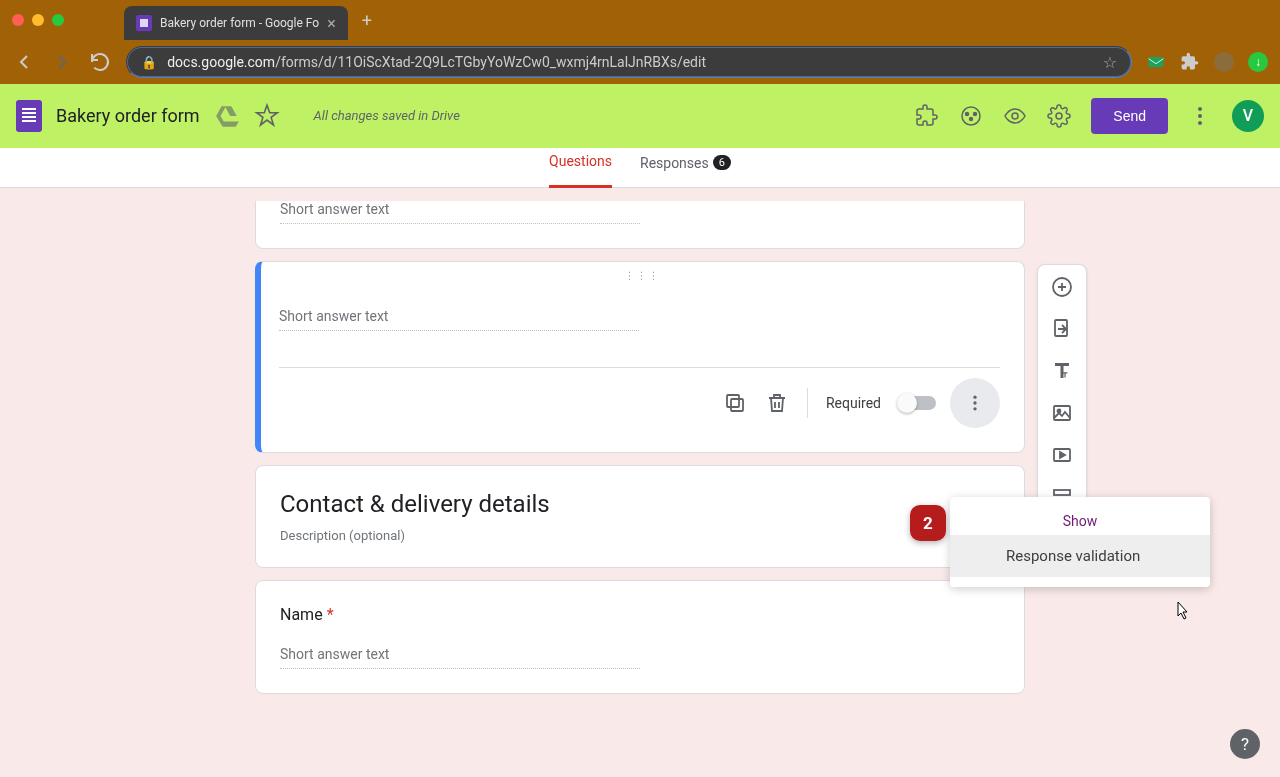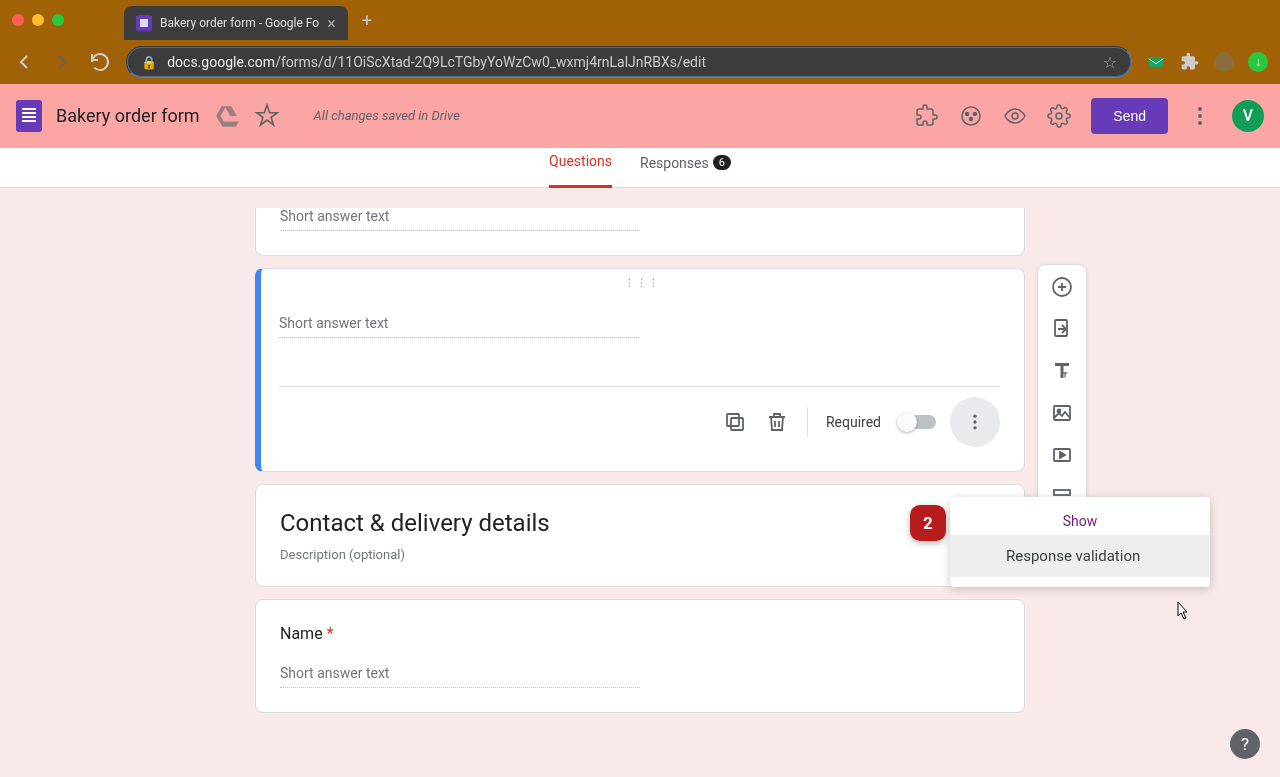--- a/index.html
+++ b/index.html
@@ -23,55 +23,55 @@
 .url-box { flex: 1; background: #3c3c3c; border: 1px solid #5a7fb0; border-radius: 20px; height: 32px; display: flex; align-items: center; padding: 0 14px; gap: 10px; border-top-color:transparent;border-left-color:transparent;
   box-shadow: 0 0 0 1px #4a6a9a inset;}
 .lock-icon{color:#aaa;font-size:13px;}
 .url-text { color: #ccc; font-size: 14px; flex:1;}
 .url-host{color:#eee;}
 .star-url{color:#aaa;}
 .ext-icons{display:flex;gap:14px;align-items:center;}
 .ext-icons .ei{width:20px;height:20px;display:flex;align-items:center;justify-content:center;}
 
 
-.app-header { background: #fca5a5; height: 64px; display: flex; align-items: center; padding: 0 16px; gap: 14px; border-bottom:1px solid transparent;}
+.app-header { background: #bef264; height: 64px; display: flex; align-items: center; padding: 0 16px; gap: 14px; border-bottom:1px solid transparent;}
 .form-icon { width: 26px; height: 32px; background: #673ab7; border-radius: 3px; position:relative;display:flex;align-items:center;justify-content:center;}
 .form-icon::before{content:"";width:14px;height:2px;background:white;position:absolute;top:8px;box-shadow:0 4px 0 white,0 8px 0 white,0 12px 0 white;}
 .form-title { font-size: 18px; color: #202124; }
 .hdr-drive,.hdr-star{width:26px;height:26px;color:#5f6368;display:flex;align-items:center;justify-content:center;}
 .save-status { font-size: 13px; color: #5f6368; font-style: italic; margin-left: 20px; }
 .hdr-right { margin-left: auto; display: flex; align-items: center; gap: 20px; }
 .hdr-ico { width: 24px; height: 24px; color: #5f6368; display:flex;align-items:center;justify-content:center;}
 .send-btn { background: #673ab7; color: white; border: none; border-radius: 4px; padding: 0 22px; height: 36px; font-size: 14px; font-weight:500;}
 .avatar { width: 32px; height: 32px; border-radius: 50%; background: #0f9d58; color: white; display: flex; align-items: center; justify-content: center; font-size:16px;font-weight:500;}
 
 
 .form-tabs { background: white; height: 40px; display: flex; align-items: center; justify-content: center; gap: 28px; border-bottom: 1px solid #dadce0; }
 .form-tab { font-size: 14px; color: #5f6368; padding-bottom: 10px; position:relative; height:40px;display:flex;align-items:center;}
 .form-tab.active { color: #d93025; border-bottom:3px solid #d93025;font-weight:400;}
 .resp-badge { background: #202124; color: white; border-radius: 9px; font-size: 11px; padding: 1px 6px; margin-left: 4px; }
 
 
-.canvas { display: flex; justify-content: center; padding-top: 16px; position: relative; }
+.canvas { display: flex; justify-content: center; padding-top: 9px; position: relative; }
 .form-col { width: 770px; }
 
 .card { background: white; border-radius: 8px; border: 1px solid #dadce0; padding: 24px; margin-bottom: 12px; position:relative;}
 .card.partial{border-top-left-radius:0;border-top-right-radius:0;border-top:none;padding-top:0;}
 
 .card.active-card { border-left: 6px solid #4285f4; padding-left:18px;}
 .drag-handle { position: absolute; top: 8px; left: 50%; transform: translateX(-50%); color: #9aa0a6; font-size: 10px; letter-spacing: 2px;}
 
 .q-row { display: flex; gap: 24px; align-items: flex-start; margin-top:8px;}
 .q-title-input { flex: 1; background: #f1f3f4; border: none; border-bottom: 1px solid #80868b; padding: 16px; font-size: 16px; color:#202124;}
 .q-type { width: 224px; border: 1px solid #dadce0; border-radius: 4px; padding: 12px 14px; display: flex; align-items: center; gap: 12px; font-size: 14px; color:#3c4043;}
 .q-type .arrow{margin-left:auto;color:#5f6368;}
 
 .sa-text { color: #70757a; font-size: 14px; border-bottom: 1px dotted #c0c0c0; padding-bottom: 6px; width: 360px; margin-top: 22px; }
 
-.q-footer { border-top: 1px solid #dadce0; margin-top: 48px; padding-top: 10px; display: flex; align-items: center; justify-content: flex-end; gap: 18px; }
+.q-footer { border-top: 1px solid #dadce0; margin-top: 36px; padding-top: 10px; display: flex; align-items: center; justify-content: flex-end; gap: 18px; }
 .fico{width:24px;height:24px;color:#5f6368;display:flex;align-items:center;justify-content:center;}
 .divider-v{width:1px;height:30px;background:#dadce0;}
 .req-label{font-size:14px;color:#3c4043;}
 .toggle { width: 37px; height: 14px; background: #bdc1c6; border-radius: 7px; position: relative; }
 .toggle::after { content: ""; width: 20px; height: 20px; background: #fafafa; border-radius: 50%; position: absolute; left: -2px; top: -3px; box-shadow:0 1px 3px rgba(0,0,0,0.3);}
 .more-active{width:50px;height:50px;border-radius:50%;background:#e8eaed;display:flex;align-items:center;justify-content:center;position:relative;margin-left:-4px;}
 
 .section-card .sec-title { font-size: 24px; color: #202124; margin-bottom:10px;}
 .sec-desc { color: #70757a; font-size: 13px; }
 

